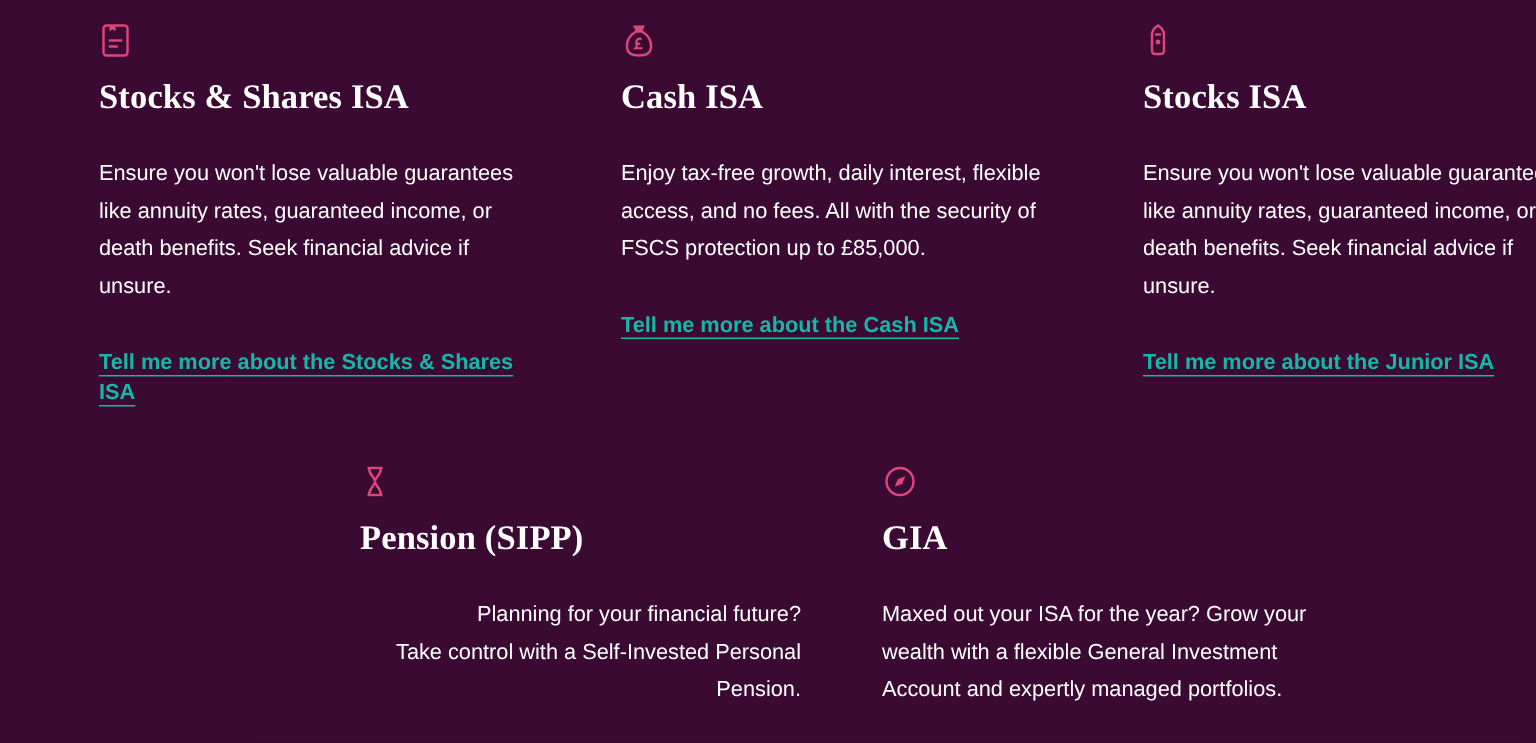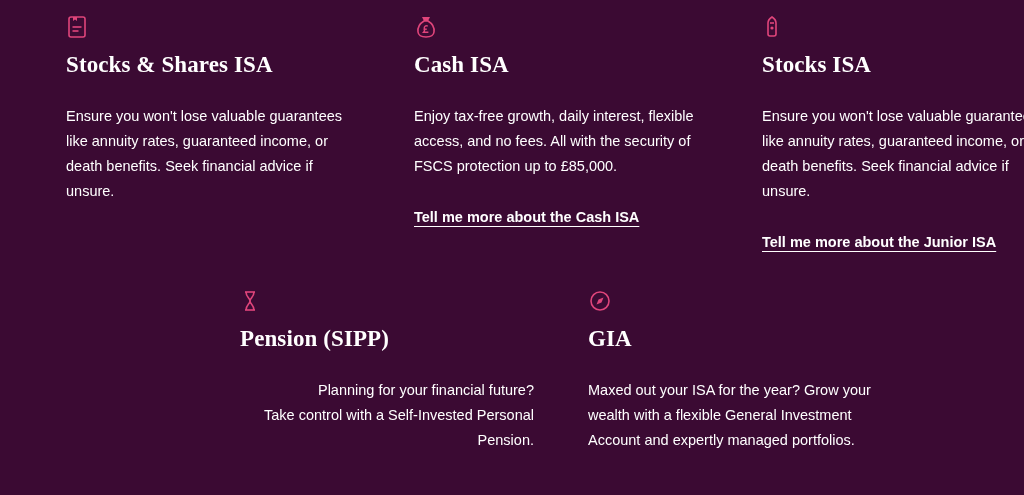--- a/index.html
+++ b/index.html
@@ -54,21 +54,21 @@
   .card-desc {
     font-size: 14.5px;
     line-height: 25px;
     color: #ffffff;
     margin: 0 0 28px 0;
     max-width: 305px;
   }
   .card-link {
     font-size: 14.5px;
     line-height: 20px;
-    color: #ffffff;
+    color: #14b8a6;
     font-weight: 700;
     text-decoration: underline;
     text-underline-offset: 4px;
     display: inline-block;
     cursor: pointer;
   }
   
   .row2-wrap {
     display: grid;
     grid-template-columns: 174px 348px 348px 1fr;
@@ -86,20 +86,21 @@
       <span class="icon">
         <svg width="22" height="26" viewBox="0 0 22 26" fill="none" stroke="#e0457b" stroke-width="1.6">
           <rect x="3" y="3" width="16" height="20" rx="2"></rect>
           <path d="M7 3 v4 l2 -1.5 L11 7 V3" fill="#e0457b" stroke="none"></path>
           <line x1="6.5" y1="13" x2="15.5" y2="13"></line>
           <line x1="6.5" y1="17" x2="12.5" y2="17"></line>
         </svg>
       </span>
       <h2 class="card-title">Stocks &amp; Shares ISA</h2>
       <p class="card-desc">Ensure you won't lose valuable guarantees like annuity rates, guaranteed income, or death benefits. Seek financial advice if unsure.</p>
+      <a class="card-link">Tell me more about the Stocks &amp; Shares ISA</a>
     </div>
 
     <div class="card">
       <span class="icon">
         <svg width="24" height="26" viewBox="0 0 24 26" fill="none" stroke="#e0457b" stroke-width="1.6">
           <path d="M8 3 h8 l-2 4 h-4 z" fill="#e0457b" stroke="none"></path>
           <path d="M10 7 C5 10 3.5 14 4 18 c0.4 3.4 3 5 8 5 s7.6 -1.6 8 -5 c0.5 -4 -1 -8 -6 -11 z"></path>
           <path d="M13.8 12.2 c-2.2 -1.2 -4 0.4 -3.4 2.4 c0.4 1.4 0.2 2.6 -0.8 3.6 h4.8" stroke-width="1.4"></path>
           <line x1="9.6" y1="15.2" x2="12.8" y2="15.2" stroke-width="1.4"></line>
         </svg>

